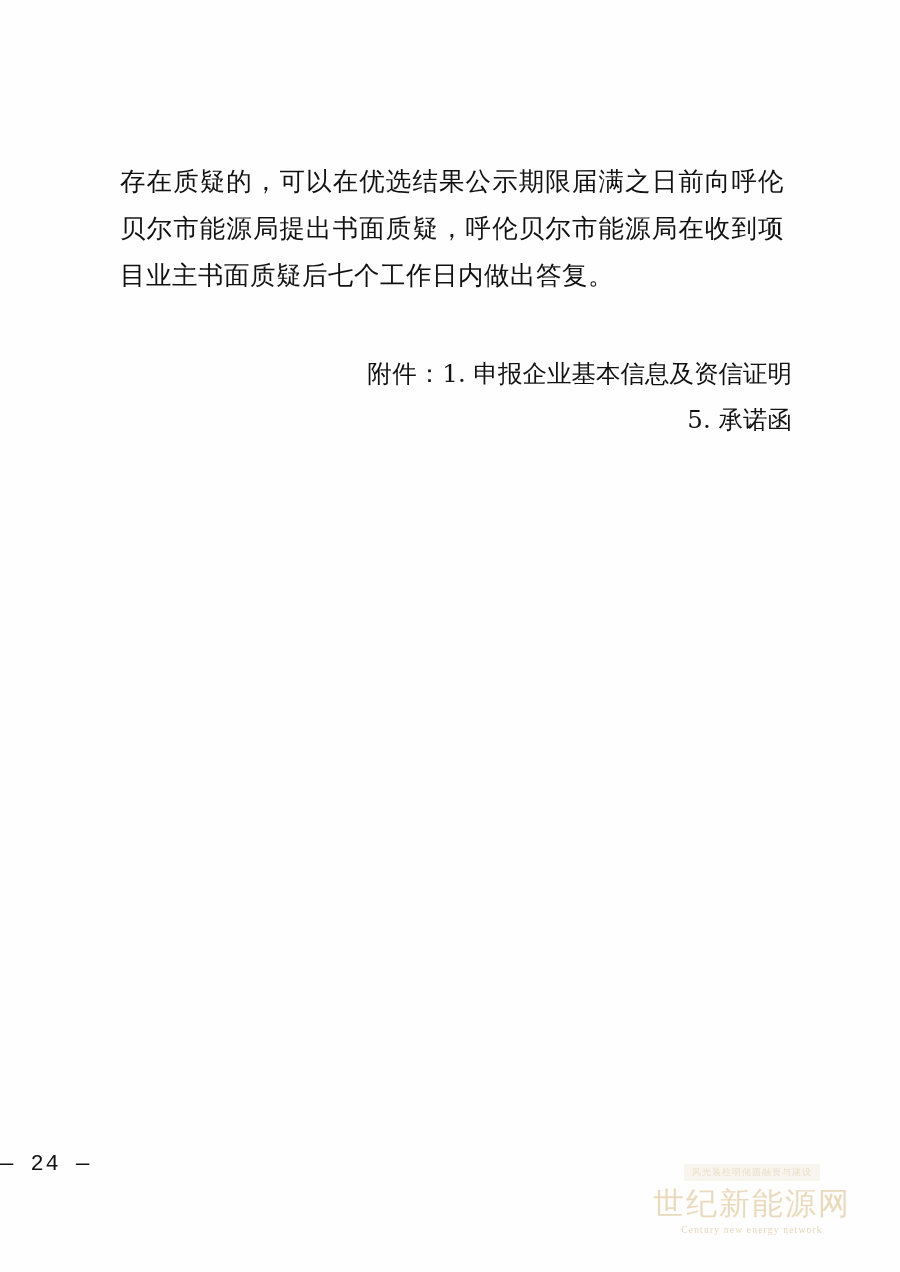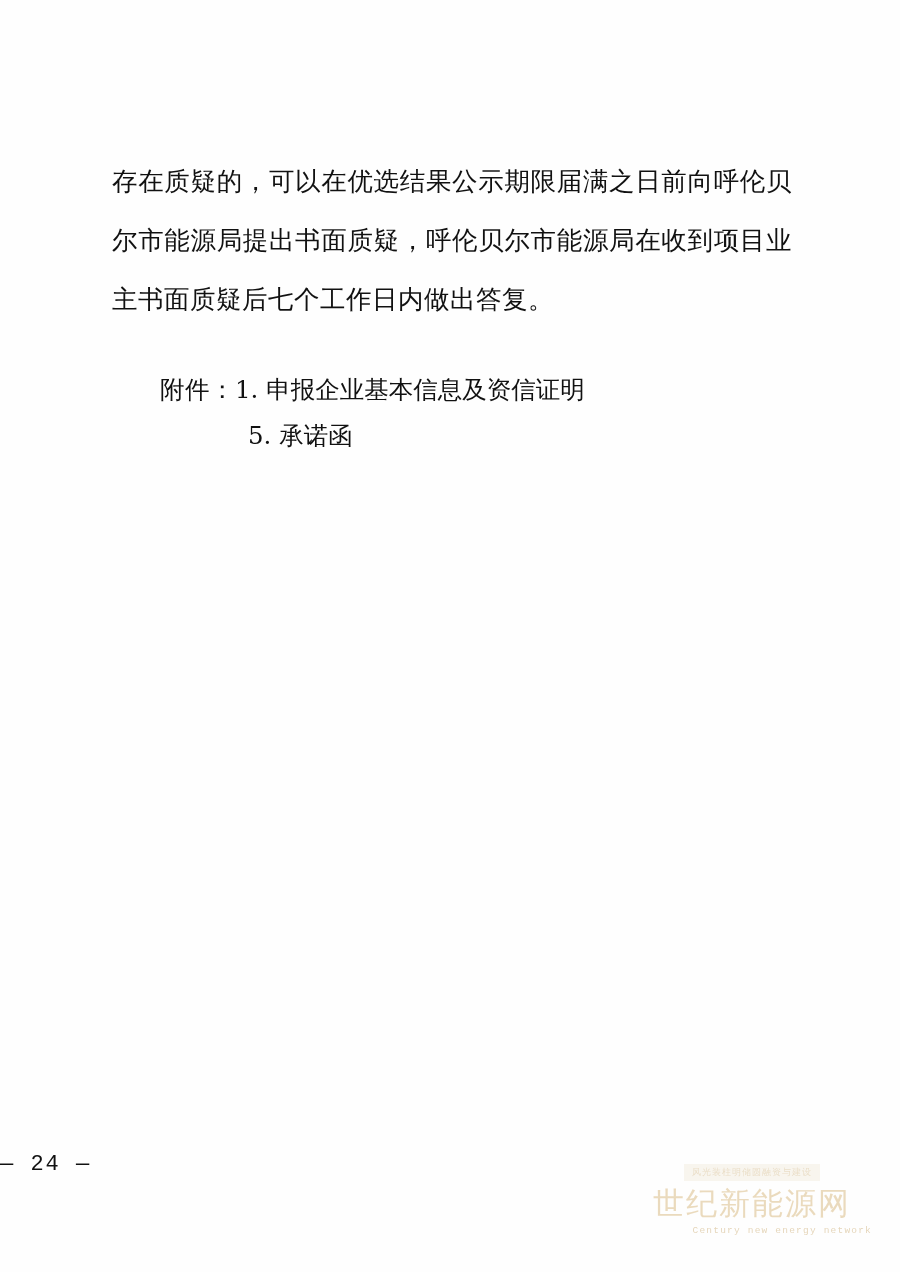--- a/index.html
+++ b/index.html
@@ -24,32 +24,33 @@
 
   .content {
     position: absolute;
     left: 112px;
     top: 152px;
     width: 680px;
   }
 
   .para {
     font-size: 25.5px;
-    line-height: 59px;
+    line-height: 47px;
     letter-spacing: 0.5px;
     text-align: justify;
     text-justify: inter-character;
-    font-family: Liberation Sans, sans-serif;
+    font-family: Liberation Mono, monospace;
     color: #111;
-    margin: 0;
+    margin: 8px;
   }
 
   .attach-block {
-    margin-top: 38px;
+    margin-top: 50px;
     padding-left: 48px;
+    text-align: right;
   }
 
   .attach-line {
     font-size: 24.5px;
     line-height: 46px;
     color: #111;
     white-space: pre;
     font-family: "DejaVu Serif", serif;
   }
 
@@ -98,23 +99,22 @@
     font-weight: normal;
     color: #d8b87e;
     letter-spacing: 2px;
     line-height: 40px;
     font-family: "DejaVu Sans", sans-serif;
   }
   .watermark-sub {
     font-size: 9.5px;
     color: #cdae77;
     letter-spacing: 1.2px;
-    font-family: Liberation Mono, monospace;
+    font-family: Liberation Serif, serif;
     margin-top: 2px;
-    text-align: right;
   }
 </style>
 </head>
 <body>
 
 <div class="page">
 
   <div class="content">
 
     <p class="para">存在质疑的，可以在优选结果公示期限届满之日前向呼伦贝尔市能源局提出书面质疑，呼伦贝尔市能源局在收到项目业主书面质疑后七个工作日内做出答复。</p>

